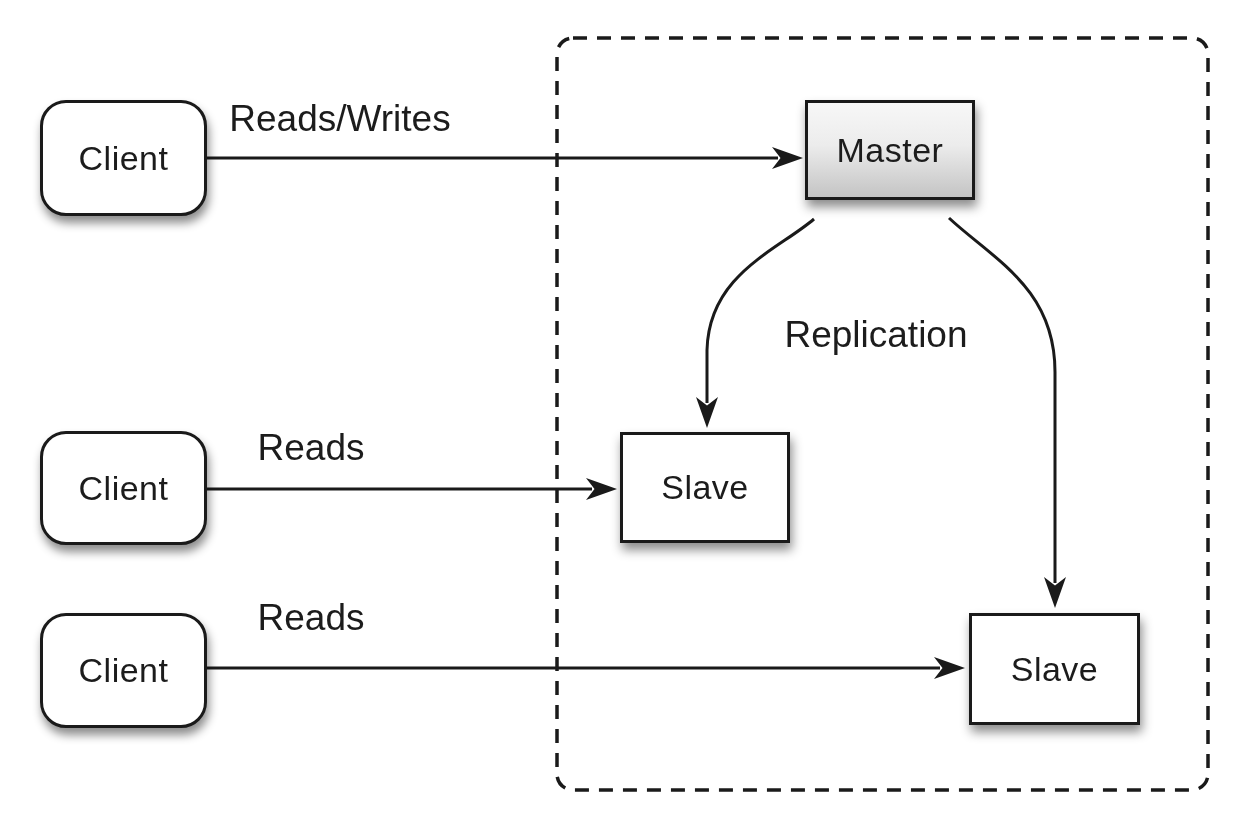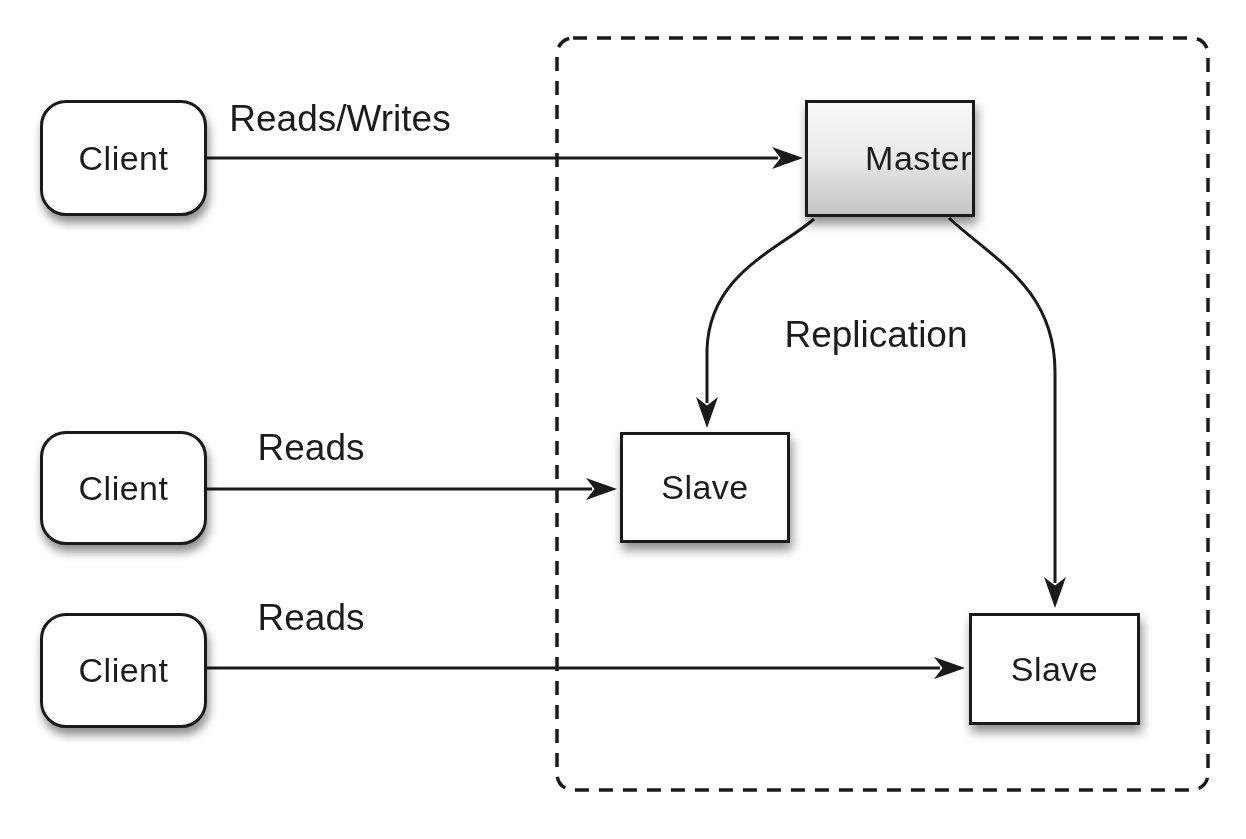--- a/index.html
+++ b/index.html
@@ -40,21 +40,21 @@
   .node.rounded { border-radius: 26px; text-align: center; }
   .node.master {
     background: linear-gradient(180deg,
       var(--master-gradient-top) 0%,
       #ececec 45%,
       var(--master-gradient-bottom) 100%);
   }
   .client1 { left: 40px;  top: 100px; width: 167px; height: 116px; }
   .client2 { left: 40px;  top: 431px; width: 167px; height: 114px; }
   .client3 { left: 40px;  top: 613px; width: 167px; height: 115px; }
-  .master  { left: 805px; top: 100px; width: 170px; height: 117px; justify-content: flex-end; }
+  .master  { left: 805px; top: 100px; width: 170px; height: 100px; }
   .slave1  { left: 620px; top: 432px; width: 170px; height: 111px; }
   .slave2  { left: 969px; top: 613px; width: 171px; height: 112px; }
   .edge-label {
     position: absolute;
     transform: translateX(-50%);
     font-size: 37px;
     white-space: nowrap;
   }
   .lbl-reads-writes { left: 340px; top: 98px; }
   .lbl-reads-2      { left: 311px; top: 427px; }

